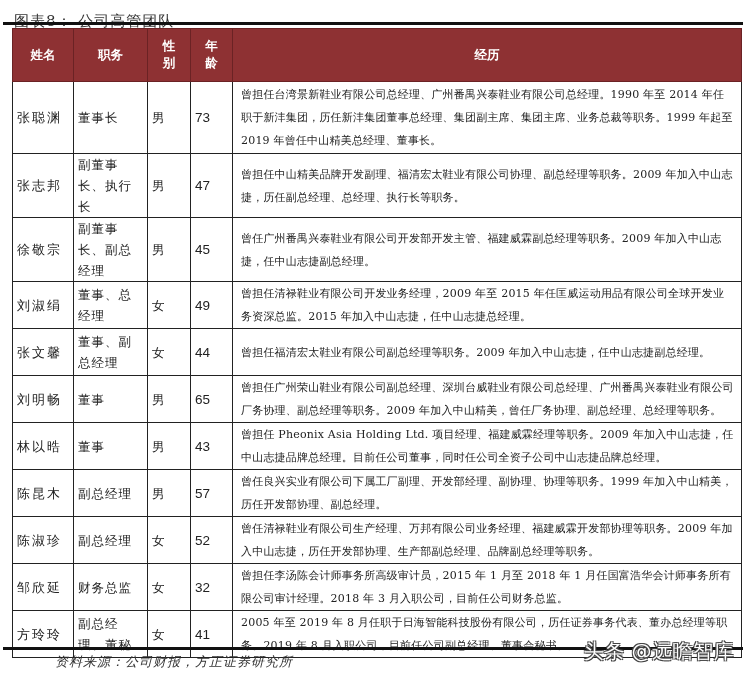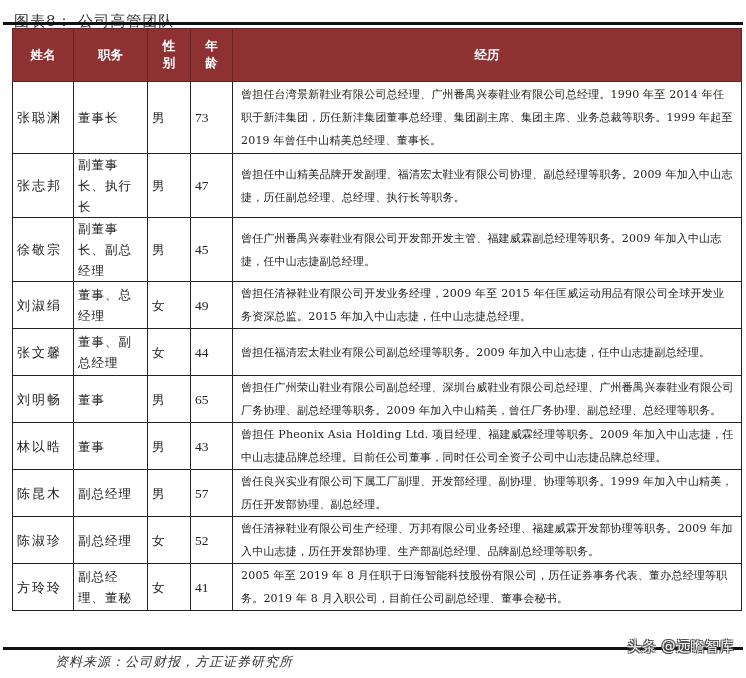--- a/index.html
+++ b/index.html
@@ -26,36 +26,36 @@
     font-family: "DejaVu Sans", sans-serif;
   }
   table.mgmt td {
     border: 1px solid #222; font-size: 12.5px; text-align: left;
     vertical-align: middle; padding: 0 4px; line-height: 23px;
   }
   table.mgmt td.bio {
     text-align: left; font-size: 11px; line-height: 23px; padding: 0 6px 0 8px;
     letter-spacing: 0.2px;
   }
-  table.mgmt td.age { font-family: Liberation Serif, serif; font-size: 13.5px; }
+  table.mgmt td.age { font-family: Liberation Sans, sans-serif; font-size: 13.5px; }
   table.mgmt td.name { letter-spacing: 2px; font-size: 13px; }
   table.mgmt td.pos { letter-spacing: 1px; font-size: 12.5px; line-height: 21px; }
   tr.r-tall td { height: 71px; border-radius: 25px; }
   tr.r-std td { height: 46px; }
   .rule-bottom {
     position: absolute; left: 3px; top: 647px; width: 740px; height: 3px; background: #111;
   }
   .source {
     position: absolute; left: 14px; top: 653px;
     font-style: italic; font-size: 13px; color: #333; letter-spacing: 1px; padding-left: 41px;
   }
   .watermark {
     position: absolute; right: 12px; top: 638px;
     font-family: "DejaVu Sans", sans-serif;
-    font-size: 14px; color: #fff;
+    font-size: 20px; color: #fff;
     text-shadow: -1px -1px 0 #444, 1px -1px 0 #444, -1px 1px 0 #444, 1px 1px 0 #444;
     letter-spacing: 0.5px;
   }
 </style>
 </head>
 <body>
 
 <div class="title">图表8：  公司高管团队</div>
 <div class="rule-top"></div>
 
@@ -134,20 +134,27 @@
       <td class="bio">曾任良兴实业有限公司下属工厂副理、开发部经理、副协理、协理等职务。1999 年加入中山精美，历任开发部协理、副总经理。</td>
     </tr>
     <tr class="r-std">
       <td class="name">陈淑珍</td>
       <td class="pos">副总经理</td>
       <td>女</td>
       <td class="age">52</td>
       <td class="bio">曾任清禄鞋业有限公司生产经理、万邦有限公司业务经理、福建威霖开发部协理等职务。2009 年加入中山志捷，历任开发部协理、生产部副总经理、品牌副总经理等职务。</td>
     </tr>
     <tr class="r-std">
+      <td class="name">邹欣延</td>
+      <td class="pos">财务总监</td>
+      <td>女</td>
+      <td class="age">32</td>
+      <td class="bio">曾担任李汤陈会计师事务所高级审计员，2015 年 1 月至 2018 年 1 月任国富浩华会计师事务所有限公司审计经理。2018 年 3 月入职公司，目前任公司财务总监。</td>
+    </tr>
+    <tr class="r-std">
       <td class="name">方玲玲</td>
       <td class="pos">副总经理、董秘</td>
       <td>女</td>
       <td class="age">41</td>
       <td class="bio">2005 年至 2019 年 8 月任职于日海智能科技股份有限公司，历任证券事务代表、董办总经理等职务。2019 年 8 月入职公司，目前任公司副总经理、董事会秘书。</td>
     </tr>
   </tbody>
 </table>
 
 <div class="rule-bottom"></div>

